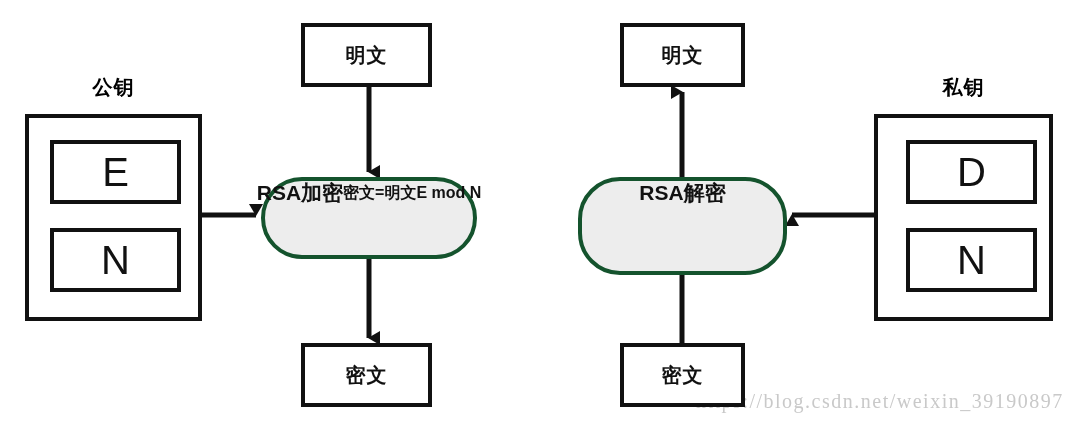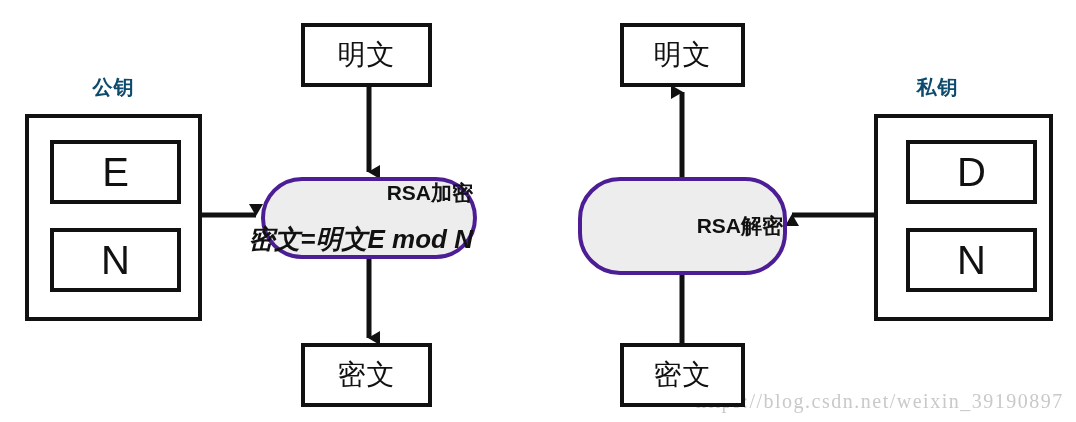--- a/index.html
+++ b/index.html
@@ -30,22 +30,22 @@
     position: absolute;
     box-sizing: border-box;
     border: 4px solid #111111;
     background: #ffffff;
     display: flex;
     align-items: center;
     justify-content: center;
     z-index: 3;
   }
   .node-label {
-    font-size: 28px;
-    font-weight: 400;
+    font-size: 20px;
+    font-weight: 700;
     color: #111111;
     letter-spacing: 1px;
     line-height: 1;
     white-space: nowrap;
   }
 
   
   .key-outer {
     position: absolute;
     box-sizing: border-box;
@@ -66,55 +66,53 @@
     font-size: 40px;
     font-weight: 400;
     color: #111111;
     line-height: 1;
     font-family: "Liberation Sans", "DejaVu Sans", sans-serif;
   }
   .key-caption {
     position: absolute;
     font-size: 20px;
     font-weight: 700;
-    color: #0c4a6e;
+    color: #000000;
     letter-spacing: 1px;
     text-align: center;
     white-space: nowrap;
     z-index: 3;
   }
 
   
   .capsule {
     position: absolute;
     box-sizing: border-box;
-    border: 4px solid #4c1d95;
+    border: 4px solid #14532d;
     border-radius: 42px;
     background: #ededed;
     display: flex;
-    flex-direction: column;
-    align-items: flex-end;
+    align-items: flex-start;
     justify-content: center;
     z-index: 4;
   }
   .capsule-line1 {
     font-size: 21px;
     font-weight: 700;
     color: #111111;
     line-height: 1.15;
     white-space: nowrap;
   }
   .capsule-line2 {
-    font-size: 26px;
+    font-size: 16px;
     font-weight: 700;
     color: #111111;
     line-height: 1.15;
     white-space: nowrap;
-    margin-top: 20px;
-    font-style: italic;
+    margin-top: 3px;
   }
 
   
   .watermark {
     position: absolute;
     font-family: "Liberation Serif", "DejaVu Serif", serif;
     font-size: 20px;
     color: #c9c9c9;
     letter-spacing: 1.5px;
     white-space: nowrap;
@@ -185,21 +183,21 @@
   </div>
 
   <div class="capsule" style="left: 578px; top: 177px; width: 209px; height: 98px;">
     <span class="capsule-line1">RSA解密</span>
   </div>
 
   <div class="node-box" style="left: 620px; top: 343px; width: 125px; height: 64px;">
     <span class="node-label">密文</span>
   </div>
 
-  <div class="key-caption" style="left: 848px; top: 74px; width: 179px;">私钥</div>
+  <div class="key-caption" style="left: 874px; top: 74px; width: 179px;">私钥</div>
 
   <div class="key-outer" style="left: 874px; top: 114px; width: 179px; height: 207px;">
     <div class="key-inner" style="left: 28px; top: 22px; width: 131px; height: 64px;">
       <span class="key-inner-label">D</span>
     </div>
     <div class="key-inner" style="left: 28px; top: 110px; width: 131px; height: 64px;">
       <span class="key-inner-label">N</span>
     </div>
   </div>
 

